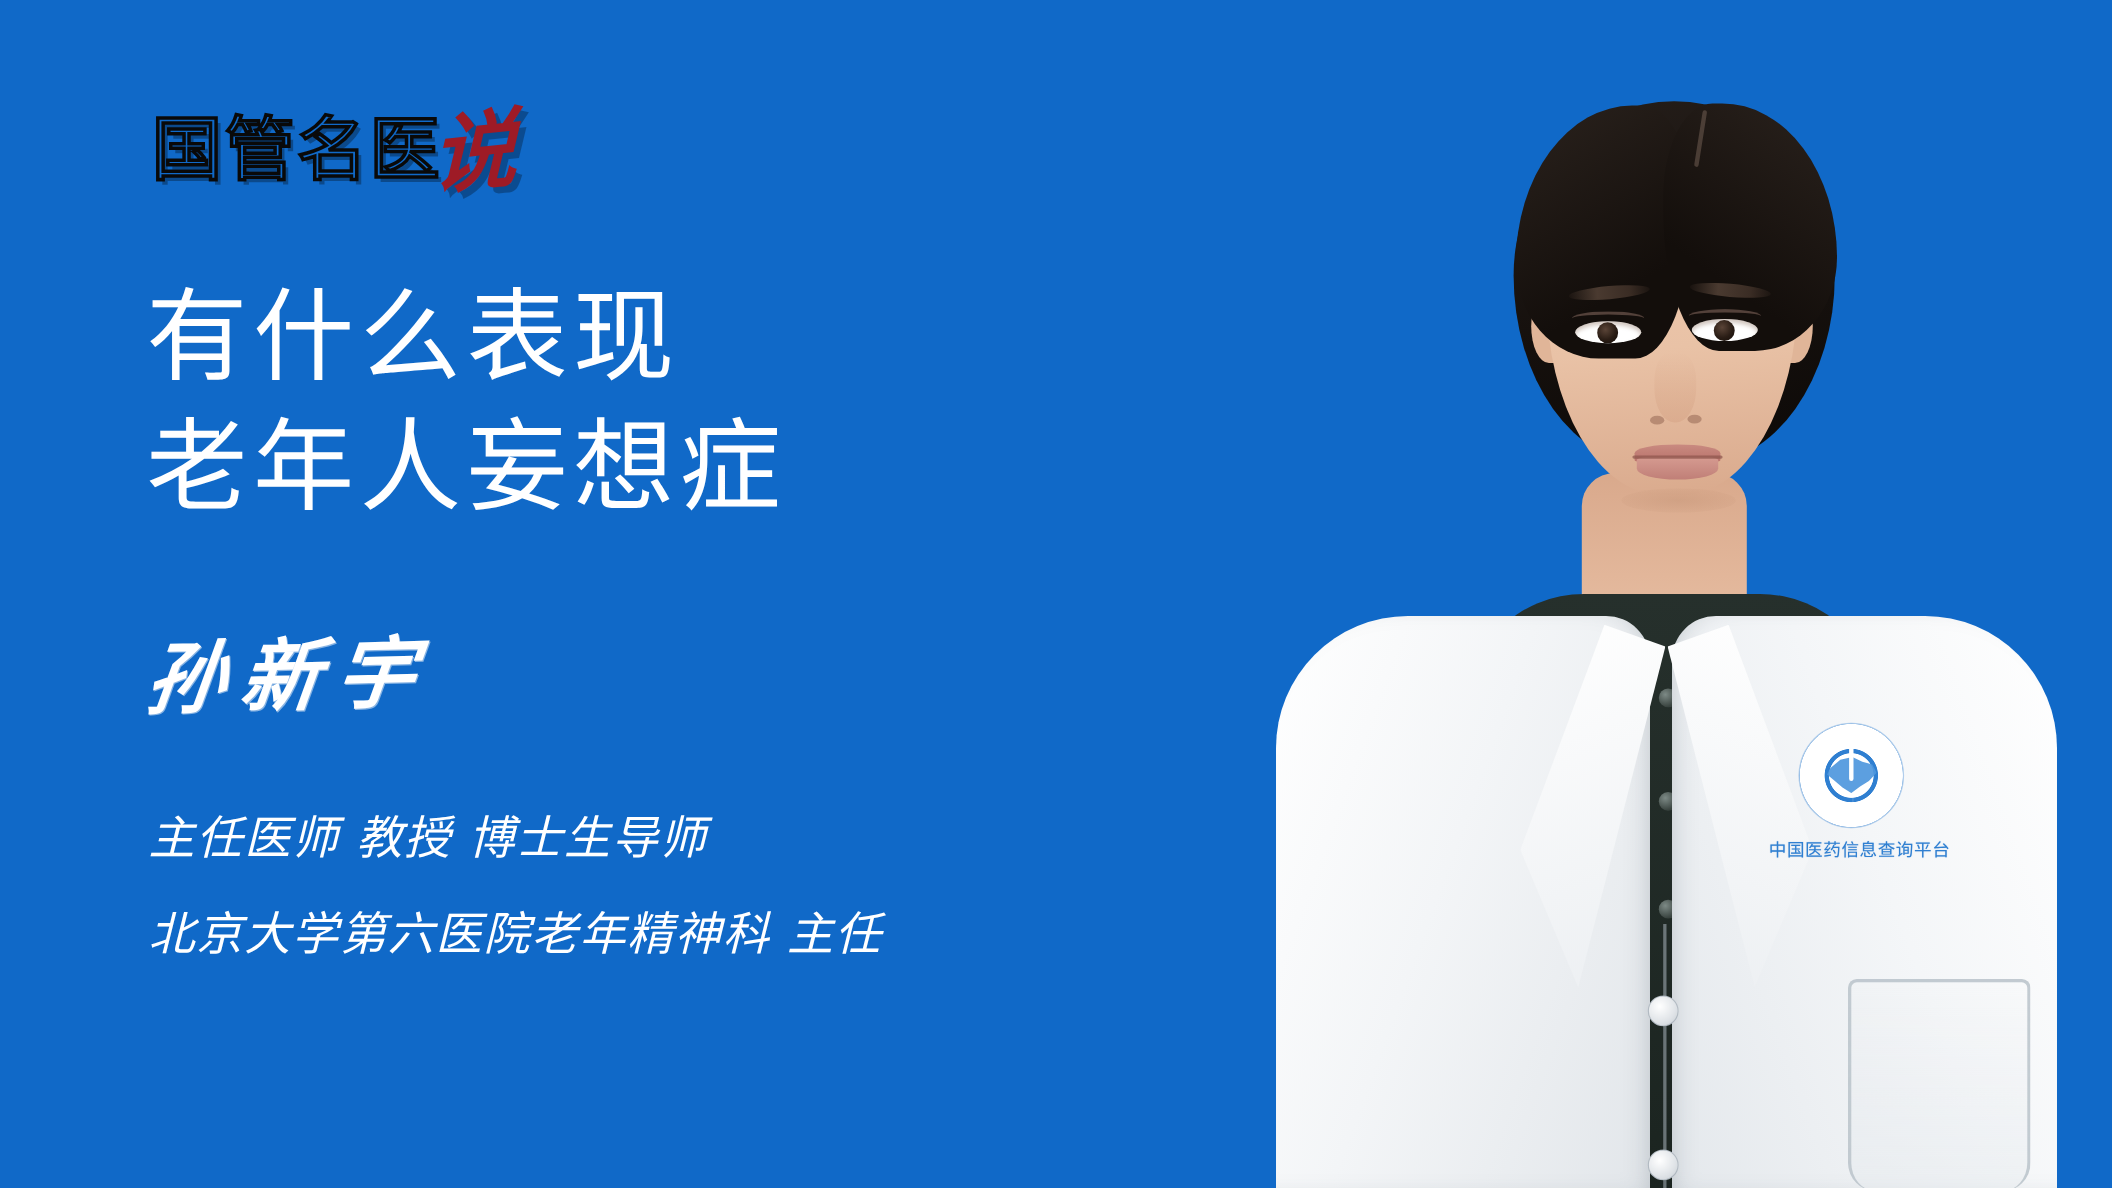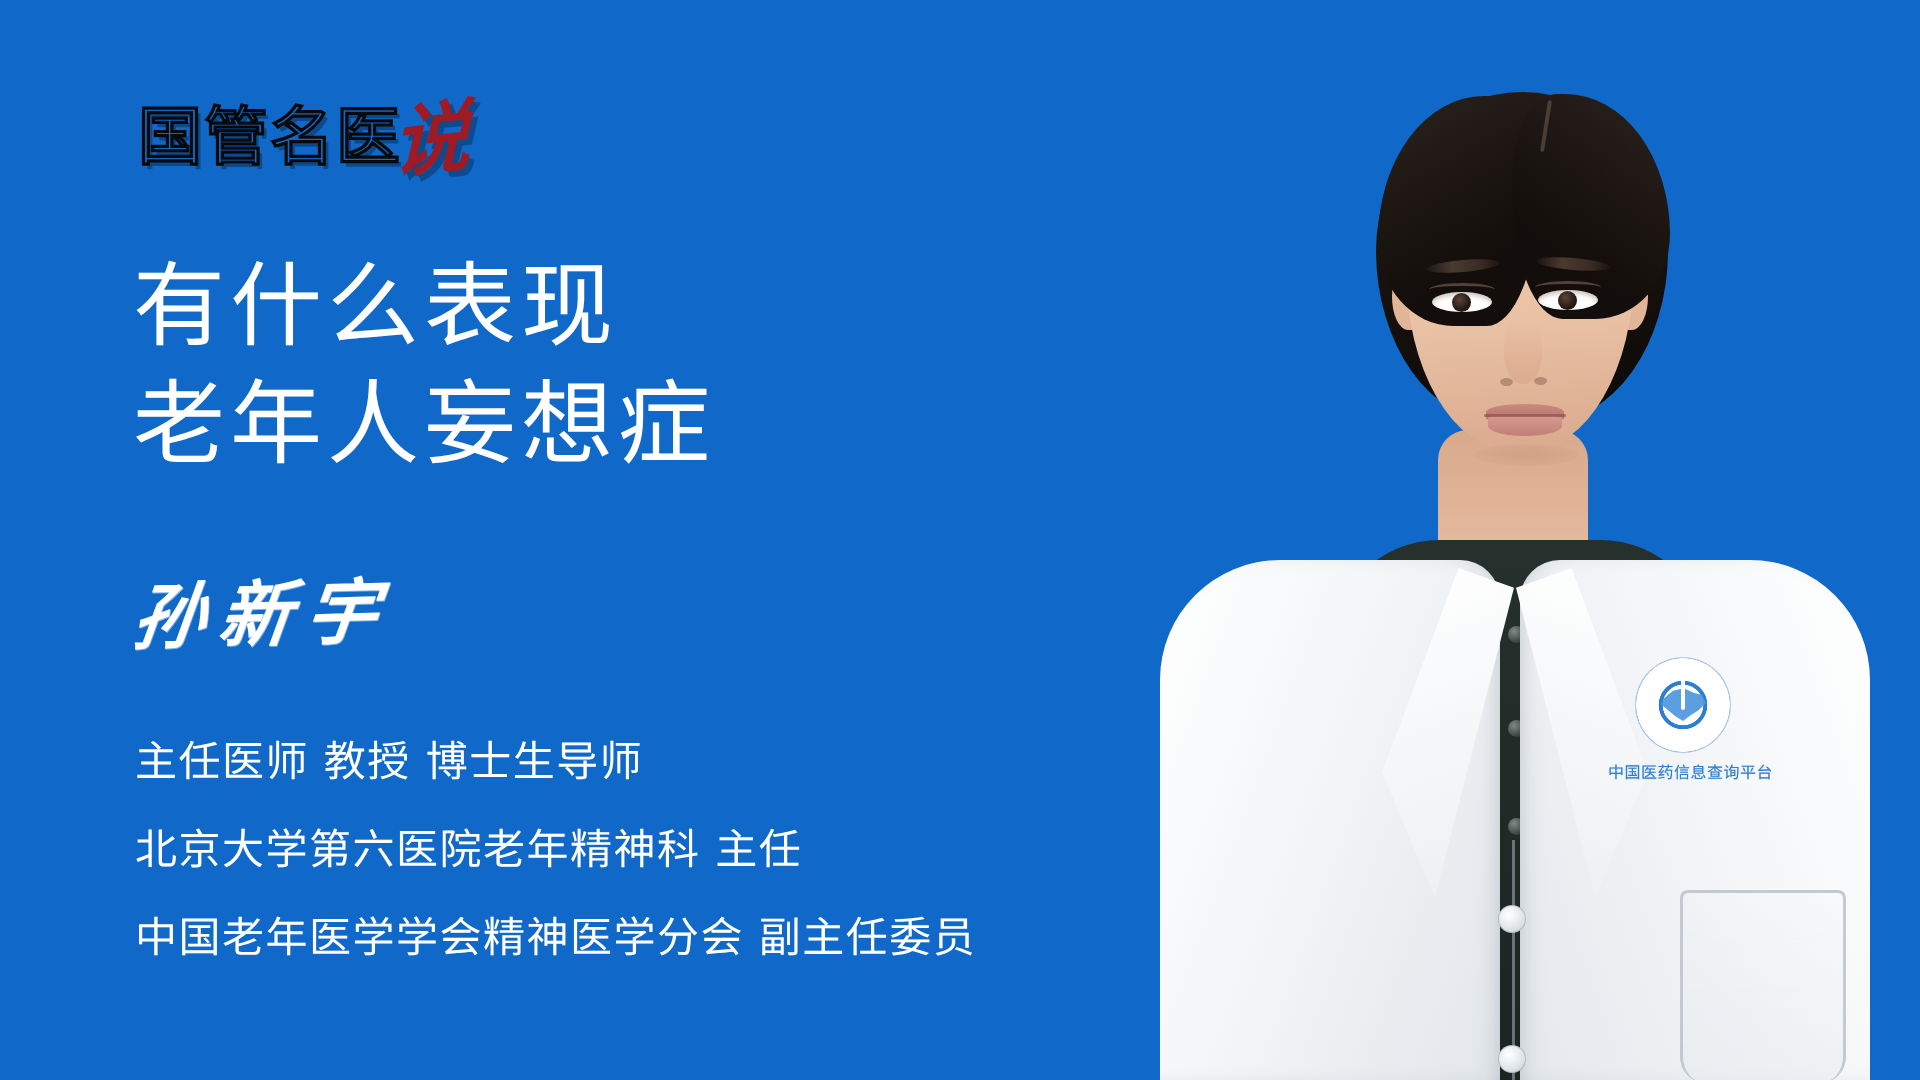--- a/index.html
+++ b/index.html
@@ -87,20 +87,21 @@
     transform-origin: left center;
     text-shadow: 1px 1px 0 rgba(255,255,255,0.5);
   }
 
   
   #credentials {
     position: absolute;
     left: 135px;
     top: 718px;
     width: 1060px;
+    font-style: italic;
   }
   .cred-line {
     color: #FFFFFF;
     font-size: 42px;
     line-height: 88px;
     font-weight: 400;
     letter-spacing: 1.5px;
     white-space: nowrap;
     font-family: "DejaVu Sans", "Liberation Sans", sans-serif;
   }
@@ -378,21 +379,20 @@
   <div id="title-block">
     <div class="title-line">有什么表现</div>
     <div class="title-line">老年人妄想症</div>
   </div>
 
   <div id="doctor-name">孙新宇</div>
 
   <div id="credentials">
     <div class="cred-line">主任医师  教授  博士生导师</div>
     <div class="cred-line">北京大学第六医院老年精神科  主任</div>
-    <div class="cred-line">中国老年医学学会精神医学分会  副主任委员</div>
   </div>
 
   <div id="doctor-photo">
 
     <div class="dp hair-back"></div>
     <div class="dp neck"></div>
     <div class="dp ear-l"></div>
     <div class="dp ear-r"></div>
     <div class="dp face"></div>
 

